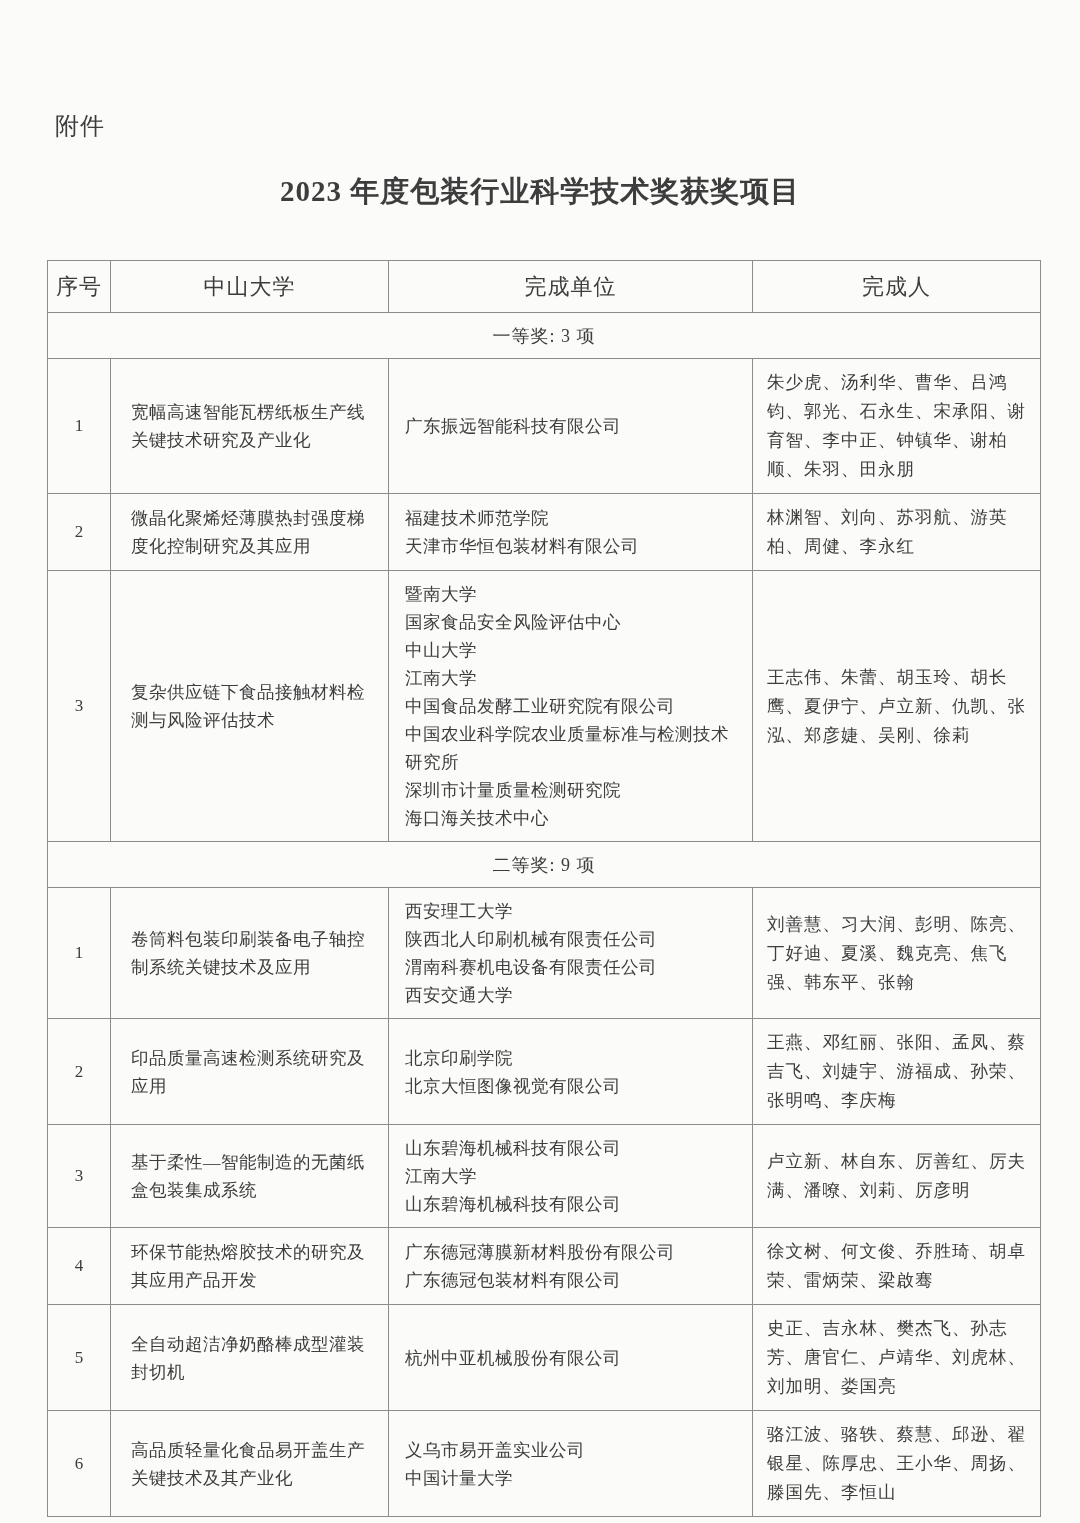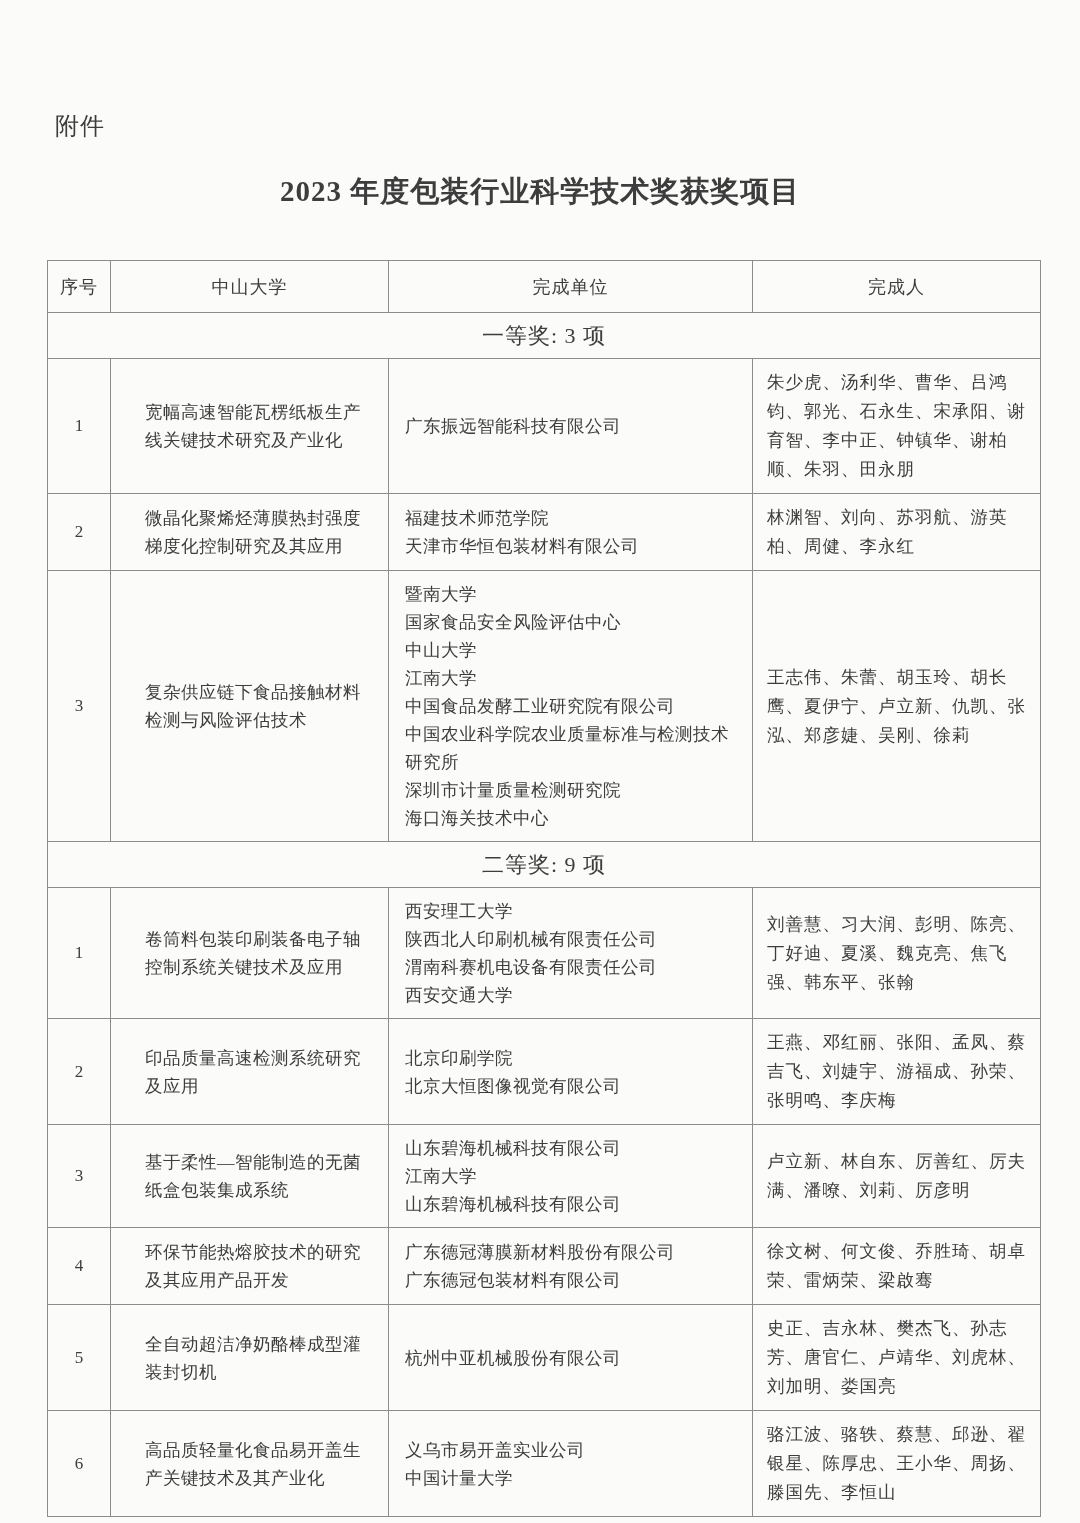--- a/index.html
+++ b/index.html
@@ -45,35 +45,35 @@
   table.awards th,
   table.awards td{
     border:1px solid var(--border);
     vertical-align:middle;
     color:var(--ink);
   }
   table.awards thead th{
     height:52px;
     text-align:center;
     font-weight:normal;
-    font-size:18px;
+    font-size:22px;
     letter-spacing:1px;
   }
   tr.section-row td{
     height:46px;
     text-align:center;
-    font-size:22px;
+    font-size:18px;
     letter-spacing:1px;
   }
   td.col-no{
     text-align:center;
     font-size:17px;
   }
   td.col-project{
-    padding:10px 10px 10px 34px;
+    padding:10px 10px 10px 20px;
     line-height:28px;
     letter-spacing:.5px;
   }
   td.col-units{
     padding:9px 10px 9px 16px;
     line-height:28px;
     letter-spacing:.5px;
   }
   td.col-units .unit-line{
     line-height:28px;

